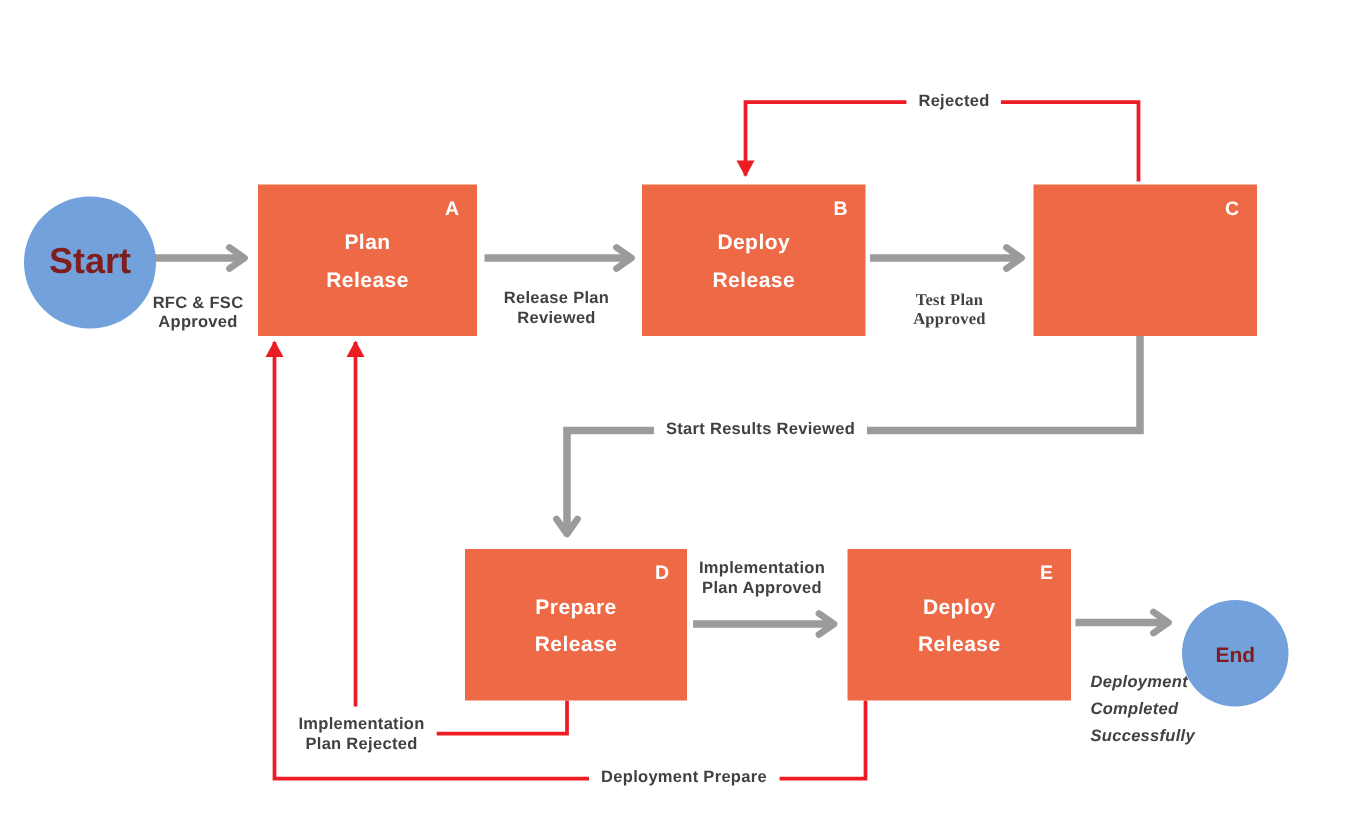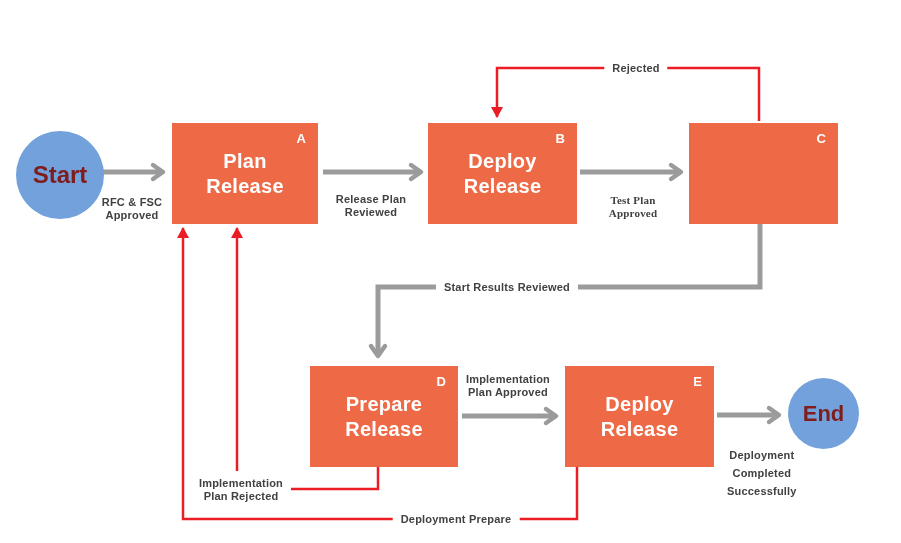--- a/index.html
+++ b/index.html
@@ -21,21 +21,21 @@
   .node {
     position: absolute;
     background: var(--node-orange, #ee6a46);
     color: #ffffff;
     display: flex;
     align-items: center;
     justify-content: center;
     text-align: center;
   }
   .node-label {
-    font-size: 20px;
+    font-size: 14px;
     font-weight: bold;
     line-height: 25px;
     white-space: pre-line;
     letter-spacing: 0.3px;
   }
   .badge {
     position: absolute;
     top: 8px;
     right: 12px;
     font-size: 13px;
@@ -61,22 +61,23 @@
     white-space: pre-line;
     transform: translate(-50%, -50%);
     letter-spacing: 0.2px;
   }
   .edge-label.on-line {
     background: var(--canvas-bg, #ffffff);
     padding: 1px 8px;
   }
   .edge-label.left-align {
     transform: none;
-    text-align: center;
+    text-align: left;
     line-height: 18px;
+    font-style: italic;
   }
 </style>
 </head>
 <body>
 
 <div class="canvas">
 
   <svg class="connectors" width="901" height="543" viewBox="0 0 901 543">
     <defs>
       <marker id="garrow" markerUnits="userSpaceOnUse" markerWidth="22" markerHeight="22" viewBox="0 0 22 22" refX="15" refY="11" orient="auto">
@@ -96,21 +97,21 @@
 
     <path class="r-edge" d="M759 121 V68 H497 V117" marker-end="url(#rarrow)"></path>
     <path class="r-edge" d="M378 467 V489 H291"></path>
     <path class="r-edge" d="M237 471 V228" marker-end="url(#rarrow)"></path>
     <path class="r-edge" d="M577 467 V519 H183 V228" marker-end="url(#rarrow)"></path>
   </svg>
 
   <div class="circle" style="left:16px; top:131px; width:88px; height:88px; font-size:24px;">
     <span>Start</span>
   </div>
-  <div class="circle" style="left:788px; top:378px; width:71px; height:71px; font-size:22px;">
+  <div class="circle" style="left:788px; top:400px; width:71px; height:71px; font-size:14px;">
     <span>End</span>
   </div>
 
   <div class="node" style="left:172px; top:123px; width:146px; height:101px;">
     <span class="badge">A</span>
     <span class="node-label">Plan
 Release</span>
   </div>
   <div class="node" style="left:428px; top:123px; width:149px; height:101px;">
     <span class="badge">B</span>

